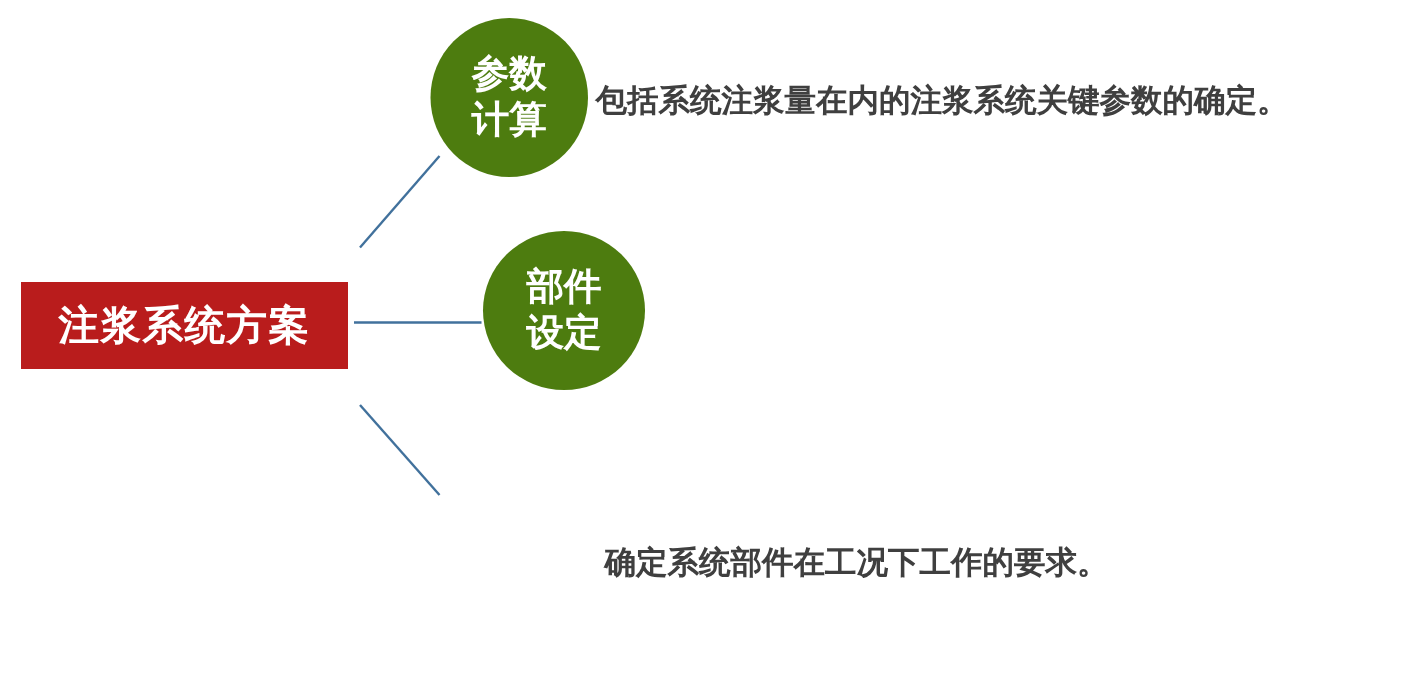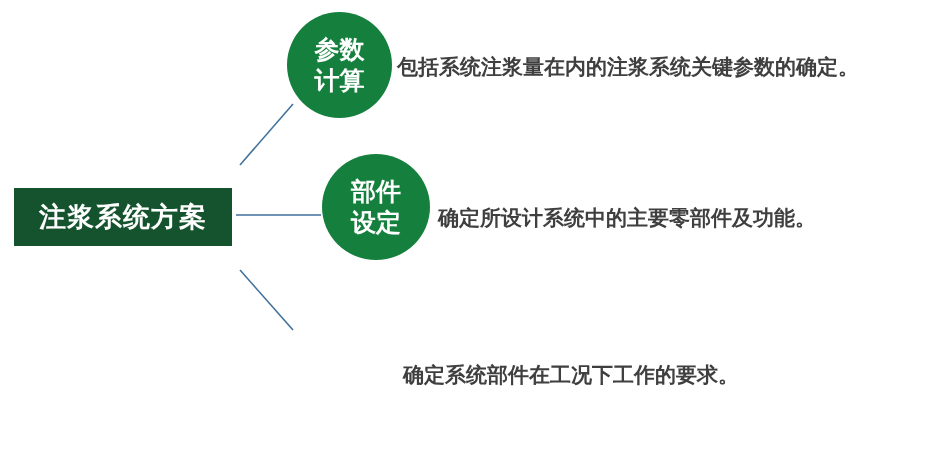--- a/index.html
+++ b/index.html
@@ -14,21 +14,21 @@
     height: 456px;
     background: #ffffff;
     overflow: hidden;
   }
   .root-node {
     position: absolute;
     left: 14px;
     top: 188px;
     width: 218px;
     height: 58px;
-    background: #14532d;
+    background: #b91c1c;
     color: #ffffff;
     font-size: 27px;
     font-weight: bold;
     display: flex;
     align-items: center;
     justify-content: center;
     letter-spacing: 1px;
   }
   .connector-svg {
     position: absolute;
@@ -38,21 +38,21 @@
     height: 456px;
     pointer-events: none;
   }
   .connector-svg line {
     stroke: #41719C;
     stroke-width: 1.6;
   }
   .circle-node {
     position: absolute;
     border-radius: 50%;
-    background: #15803d;
+    background: #4d7c0f;
     color: #ffffff;
     font-weight: bold;
     font-size: 25px;
     display: flex;
     flex-direction: column;
     align-items: center;
     justify-content: center;
     line-height: 1.25;
     text-align: center;
   }
@@ -90,16 +90,15 @@
     <span>计算</span>
   </div>
 
   <div class="circle-node circle-middle">
     <span>部件</span>
     <span>设定</span>
   </div>
 
 
   <div class="desc desc-top">包括系统注浆量在内的注浆系统关键参数的确定。</div>
-  <div class="desc desc-middle">确定所设计系统中的主要零部件及功能。</div>
   <div class="desc desc-bottom">确定系统部件在工况下工作的要求。</div>
 
 </div>
 
 </body></html>

